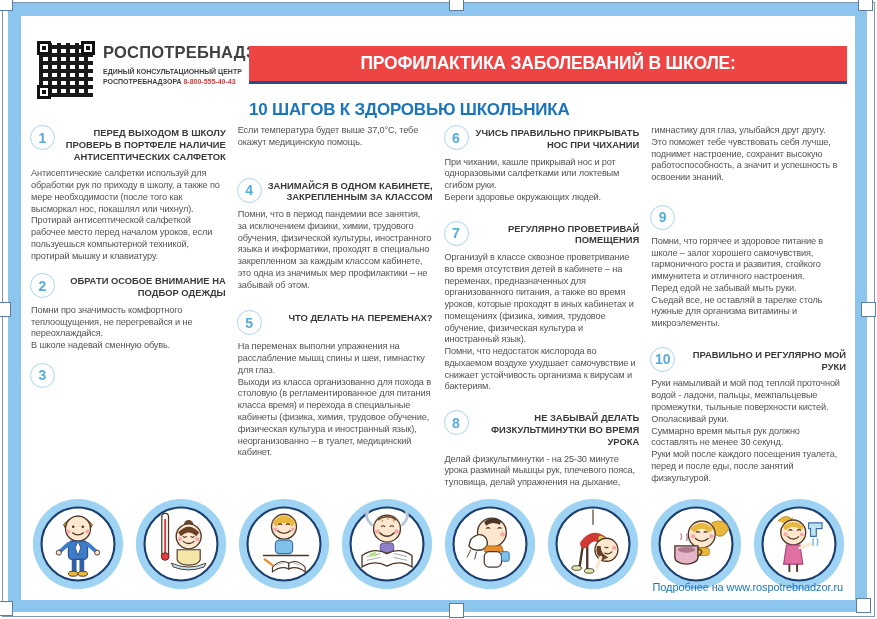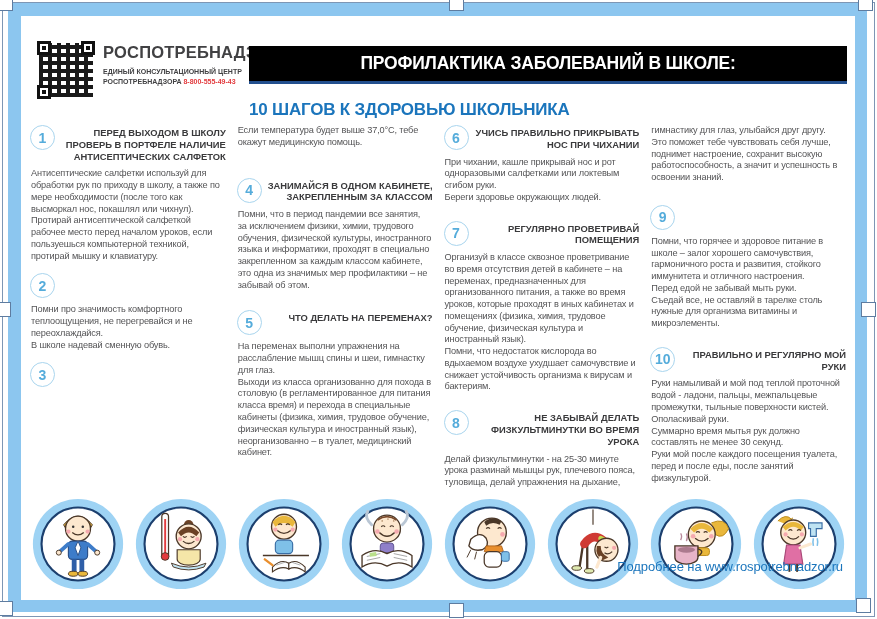--- a/index.html
+++ b/index.html
@@ -17,42 +17,42 @@
       background-image:
         repeating-linear-gradient(0deg,#1a1a1a 0 4px,transparent 4px 8px),
         repeating-linear-gradient(90deg,#1a1a1a 0 4px,#ffffff 4px 9px);}
   .finder{position:absolute;width:14px;height:14px;background:#fff;border:3px solid #111;box-sizing:border-box;}
   .finder::after{content:"";position:absolute;left:2px;top:2px;width:4px;height:4px;background:#111;}
   .f-tl{left:-2px;top:-2px;} .f-tr{right:-2px;top:-2px;} .f-bl{left:-2px;bottom:-2px;}
   .brand{position:absolute;left:82px;top:27px;width:150px;}
   .brand-title{font-size:16.5px;font-weight:bold;color:#414143;letter-spacing:.2px;}
   .brand-sub{margin-top:5px;font-size:7px;font-weight:bold;color:#414143;line-height:1.45;}
   .phone{color:#e23b3e;}
-  .banner{position:absolute;left:228px;top:30px;width:598px;height:35px;background:#000000;
+  .banner{position:absolute;left:228px;top:30px;width:598px;height:35px;background:#ef4444;
           border-bottom:3px solid #224f8e;display:flex;align-items:center;justify-content:center;}
   .banner-text{color:#fff;font-weight:bold;font-size:17.5px;letter-spacing:-.2px;}
   .subtitle{position:absolute;left:228px;top:84px;width:598px;text-align:left;
             color:#1b75bc;font-weight:bold;font-size:17px;letter-spacing:-.2px;}
 
   
   .main{display:flex;gap:11px;padding:6px 9px 0 9px;height:366px;overflow:hidden;}
   .col{flex:1;min-width:0;overflow:hidden;}
   .block{margin-bottom:10px;}
   .step-head{display:flex;gap:5px;margin-bottom:6px;}
   .num{flex:0 0 auto;width:25px;height:25px;border:1.6px solid #a9d5ee;border-radius:50%;
        color:#55acdb;font-size:14px;font-weight:bold;display:flex;align-items:center;justify-content:center;
        box-sizing:border-box;margin-top:1px;}
   .step-title{flex:1;text-align:right;font-weight:bold;font-size:9.4px;line-height:1.25;
               color:#3a3a3c;padding-top:3px;}
   .body-text{font-size:9.2px;line-height:1.28;color:#545456;white-space:pre-line;letter-spacing:-.15px;margin:1px;}
 
   
   .icons-row{display:flex;justify-content:center;gap:7px;padding-top:6px;}
   .kid{width:96px;height:96px;flex:0 0 auto;}
-  .more-link{position:absolute;right:12px;top:543px;font-size:13px;color:#1b75bc;letter-spacing:-.1px;}
+  .more-link{position:absolute;right:12px;top:565px;font-size:11px;color:#1b75bc;letter-spacing:-.1px;}
 </style>
 </head>
 <body>
 
 <div class="poster">
   <div class="cutline"></div>
   <div class="frame"></div>
 
   <div class="crop-mark" style="left:-2px;top:-4px;"></div>
   <div class="crop-mark" style="left:449px;top:-4px;"></div>
@@ -92,20 +92,21 @@
           <div class="step-head">
             <div class="num">1</div>
             <div class="step-title">ПЕРЕД ВЫХОДОМ В ШКОЛУ ПРОВЕРЬ В ПОРТФЕЛЕ НАЛИЧИЕ АНТИСЕПТИЧЕСКИХ САЛФЕТОК</div>
           </div>
           <p class="body-text">Антисептические салфетки используй для обработки рук по приходу в школу, а также по мере необходимости (после того как высморкал нос, покашлял или чихнул).
 Протирай антисептической салфеткой рабочее место перед началом уроков, если пользуешься компьютерной техникой, протирай мышку и клавиатуру.</p>
         </div>
         <div class="block">
           <div class="step-head">
             <div class="num">2</div>
+            <div class="step-title">ОБРАТИ ОСОБОЕ ВНИМАНИЕ НА ПОДБОР ОДЕЖДЫ</div>
           </div>
           <p class="body-text">Помни про значимость комфортного теплоощущения, не перегревайся и не переохлаждайся.
 В школе надевай сменную обувь.</p>
         </div>
         <div class="block">
           <div class="step-head">
             <div class="num">3</div>
           </div>
         </div>
       </div>

